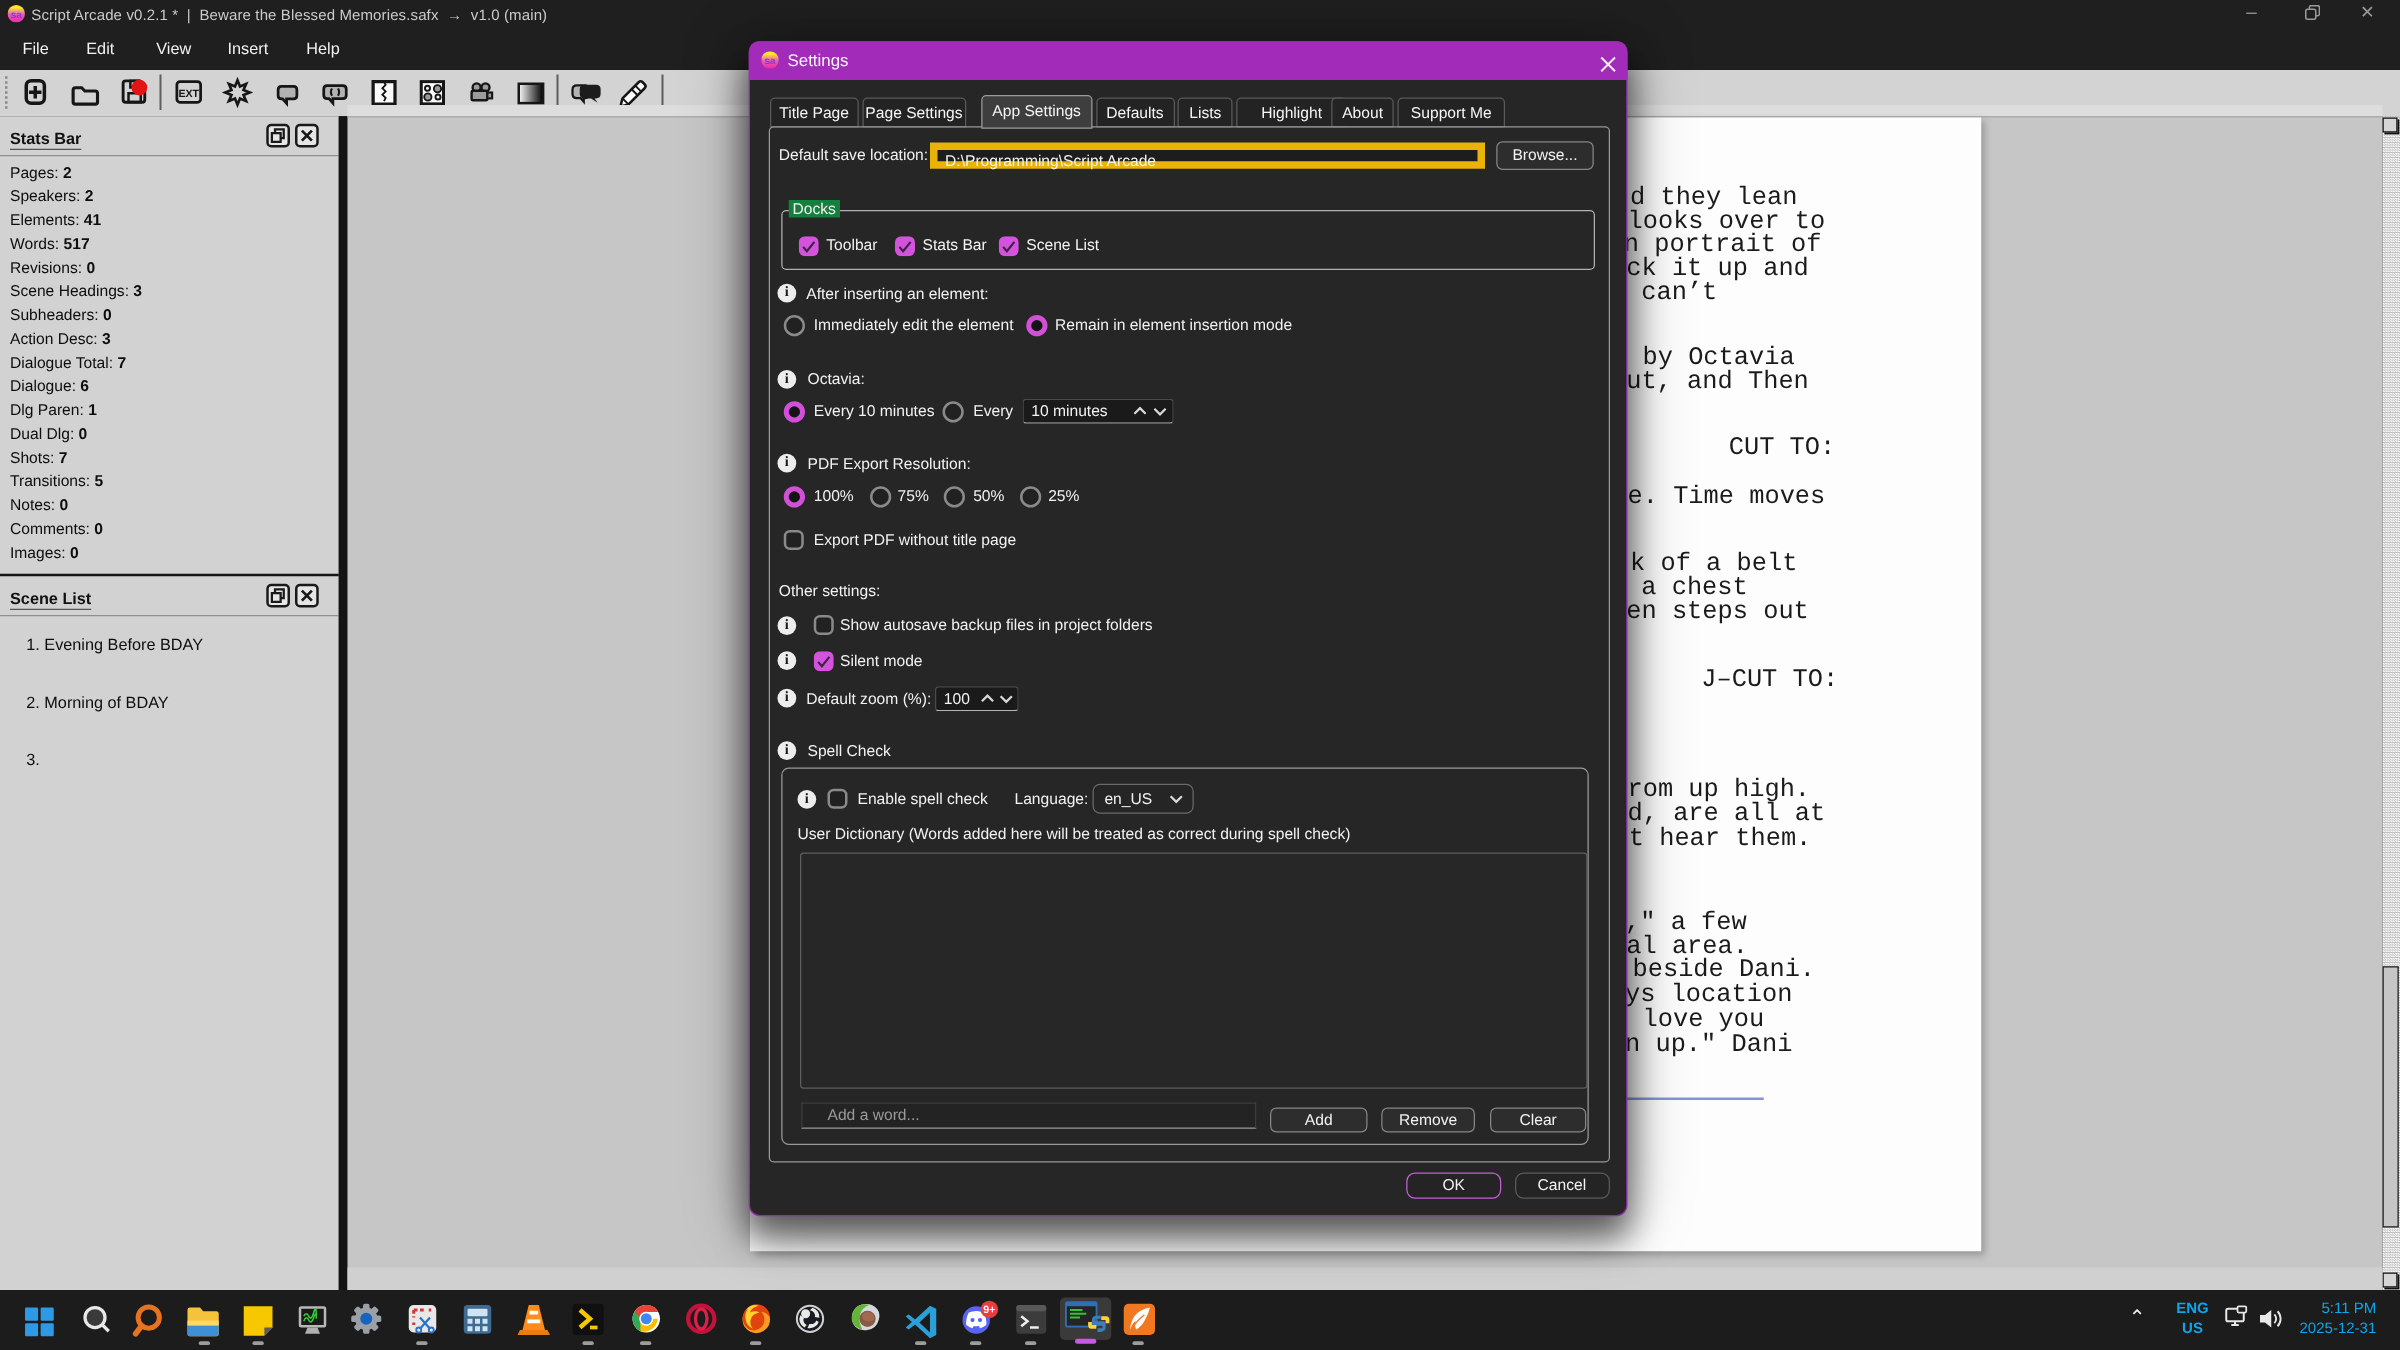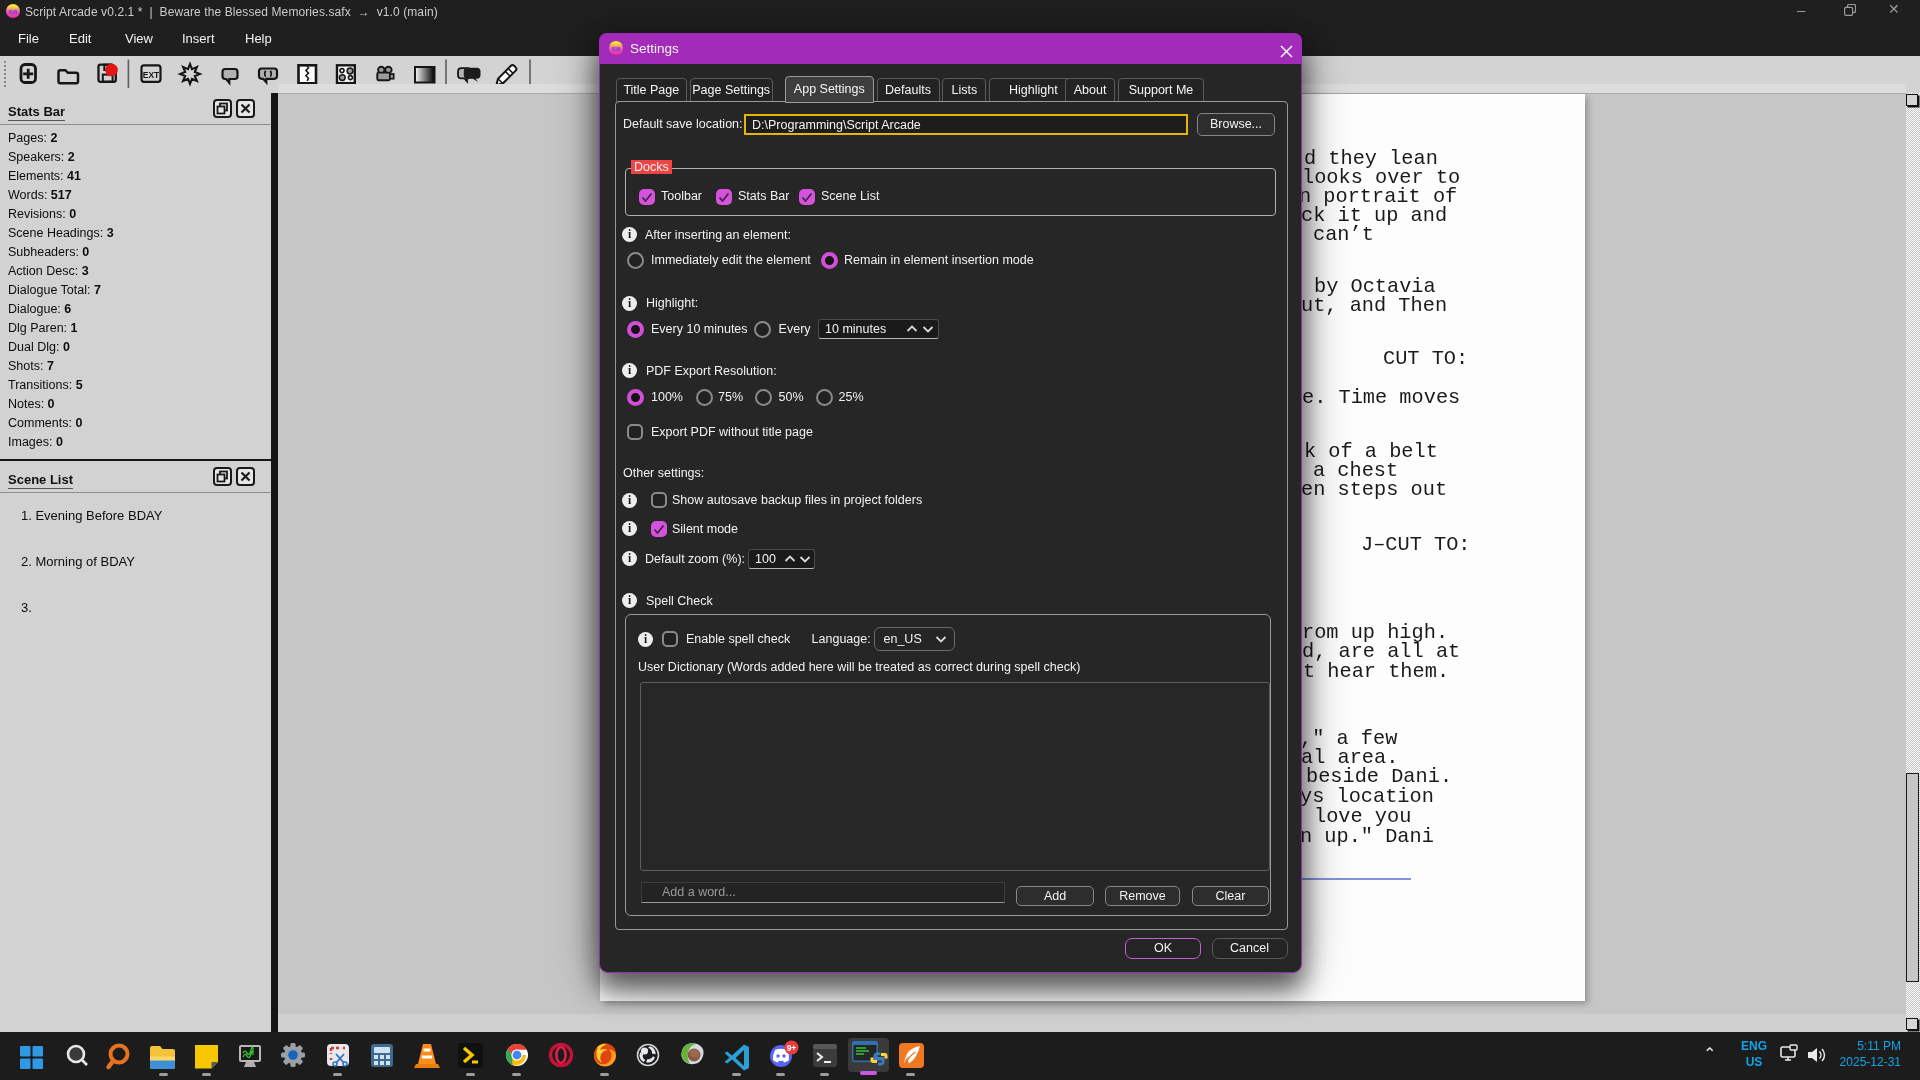--- a/index.html
+++ b/index.html
@@ -38,21 +38,21 @@
   #dialog { position:absolute; left:599px; top:33px; width:703px; height:940px; background:#262626;
      border:1px solid #8f2fae; border-radius:9px;
      box-shadow: 0 16px 26px 2px rgba(0,0,0,0.55), 0 4px 50px rgba(0,0,0,0.35); }
   #dlgtitle { position:absolute; left:-1px; top:-1px; width:703px; height:31px; background:#a22bb9; border-radius:8px 8px 0 0; }
   .dtext { color:#f5f5f5; font-size:13.5px; }
   .tab { position:absolute; top:44px; height:24px; background:#232323; border:1px solid #5a5a5a; border-radius:4px 4px 0 0;
      color:#f5f5f5; font-size:12.5px; text-align:center; line-height:22px; }
   #tabactive { top:42px; height:27px; background:#3e3e3e; border:1px solid #9a9a9a; z-index:3; line-height:25px; }
   #frame { position:absolute; left:15px; top:67px; width:673px; height:829px; border:1px solid #989898; border-radius:4px; }
   .lbl { position:absolute; color:#f2f2f2; font-size:12.5px; white-space:pre; }
-  .input { position:absolute; background:#1d1d1d; border:2px solid #eab308; color:#f2f2f2; font-size:12.5px; }
+  .input { position:absolute; background:#1d1d1d; border:6px solid #eab308; color:#f2f2f2; font-size:12.5px; }
   .btn { position:absolute; background:#2d2d2d; border:1px solid #868686; border-radius:5px;
      color:#f2f2f2; font-size:12.5px; text-align:center; }
   .groupbox { position:absolute; border:1px solid #b0b0b0; border-radius:4px; }
   .cbe { position:absolute; width:16px; height:16px; border-radius:5px; border:2px solid #8a8a8a; background:#212121; }
   .radio { position:absolute; width:17px; height:17px; border-radius:50%; border:2px solid #8a8a8a; background:#212121; }
   .radiosel { position:absolute; width:17px; height:17px; border-radius:50%; border:4.5px solid #d24fd8; background:#141414; }
   .info { position:absolute; width:15px; height:15px; border-radius:50%; background:#ededed; }
   .info::after { content:"i"; position:absolute; left:0; top:0; width:15px; height:15px; text-align:center;
      font-weight:bold; font-size:11.5px; line-height:15px; color:#191919; font-family:"Liberation Serif",serif; }
   .chev { position:absolute; width:12px; height:8px; }
@@ -420,21 +420,21 @@
  <div class="tab" style="left:389.3px;width:88px;">Highlight</div>
  <div class="tab" style="left:465.1px;width:50px;">About</div>
  <div class="tab" style="left:518px;width:86px;">Support Me</div>
  <div id="frame"></div>
 
  <div class="lbl" style="left:23px;top:83px;">Default save location:</div>
  <div class="input" style="left:144px;top:80px;width:444px;height:21px;line-height:19px;padding-left:6px;">D:\Programming\Script Arcade</div>
  <div class="btn" style="left:597px;top:79px;width:78px;height:23px;line-height:21px;">Browse...</div>
 
  <div class="groupbox" style="left:25px;top:134px;width:651px;height:48px;">
-   <div class="lbl" style="left:5px;top:-9px;background:#ef4444;padding:0 3px;">Docks</div>
+   <div class="lbl" style="left:5px;top:-9px;background:#15803d;padding:0 3px;">Docks</div>
  </div>
  <svg class="abs" style="left:39px;top:155px;" width="16" height="16" viewBox="0 0 16 16">
    <rect width="16" height="16" rx="5" fill="#d553dc"></rect>
       <path d="M3.5 8.5 l3 3.5 6-7.5" stroke="#3c2346" stroke-width="1.7" fill="none"></path>
     </svg>
  <div class="lbl" style="left:61px;top:155px;">Toolbar</div>
  <svg class="abs" style="left:116px;top:155px;" width="16" height="16" viewBox="0 0 16 16">
    <rect width="16" height="16" rx="5" fill="#d553dc"></rect>
       <path d="M3.5 8.5 l3 3.5 6-7.5" stroke="#3c2346" stroke-width="1.7" fill="none"></path>
     </svg>
@@ -446,21 +446,21 @@
  <div class="lbl" style="left:221px;top:155px;">Scene List</div>
 
  <div class="info" style="left:22px;top:193px;"></div>
  <div class="lbl" style="left:45px;top:194px;">After inserting an element:</div>
  <div class="radio" style="left:27px;top:218px;"></div>
  <div class="lbl" style="left:51px;top:219px;">Immediately edit the element</div>
  <div class="radiosel" style="left:220.5px;top:218px;"></div>
  <div class="lbl" style="left:244px;top:219px;">Remain in element insertion mode</div>
 
  <div class="info" style="left:22px;top:262px;"></div>
- <div class="lbl" style="left:46px;top:262px;">Highlight:</div>
+ <div class="lbl" style="left:46px;top:262px;">Octavia:</div>
  <div class="radiosel" style="left:26.8px;top:287px;"></div>
  <div class="lbl" style="left:51px;top:288px;">Every 10 minutes</div>
  <div class="radio" style="left:154.4px;top:287px;"></div>
  <div class="lbl" style="left:178.6px;top:288px;">Every</div>
  <div class="input" style="left:218px;top:285px;width:121px;height:20px;line-height:18px;padding-left:6px;background:#1a1a1a;border:1px solid #4a4a4a;border-bottom:1px solid #b5b5b5;border-radius:3px;">10 minutes</div>
  <div class="chev" style="left:306px;top:291px;">
       <svg width="12" height="8" viewBox="0 0 12 8">
         <path d="M1.5 6 L6 1.5 10.5 6" stroke="#d8d8d8" stroke-width="1.8" fill="none"></path>
       </svg>
     </div>

